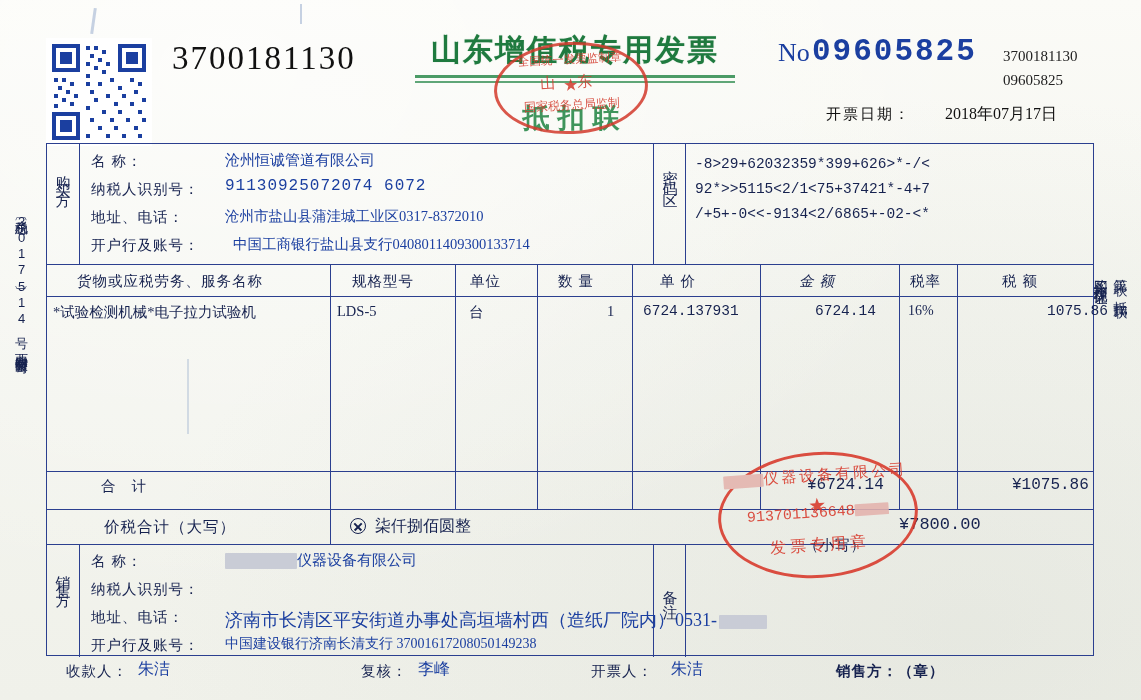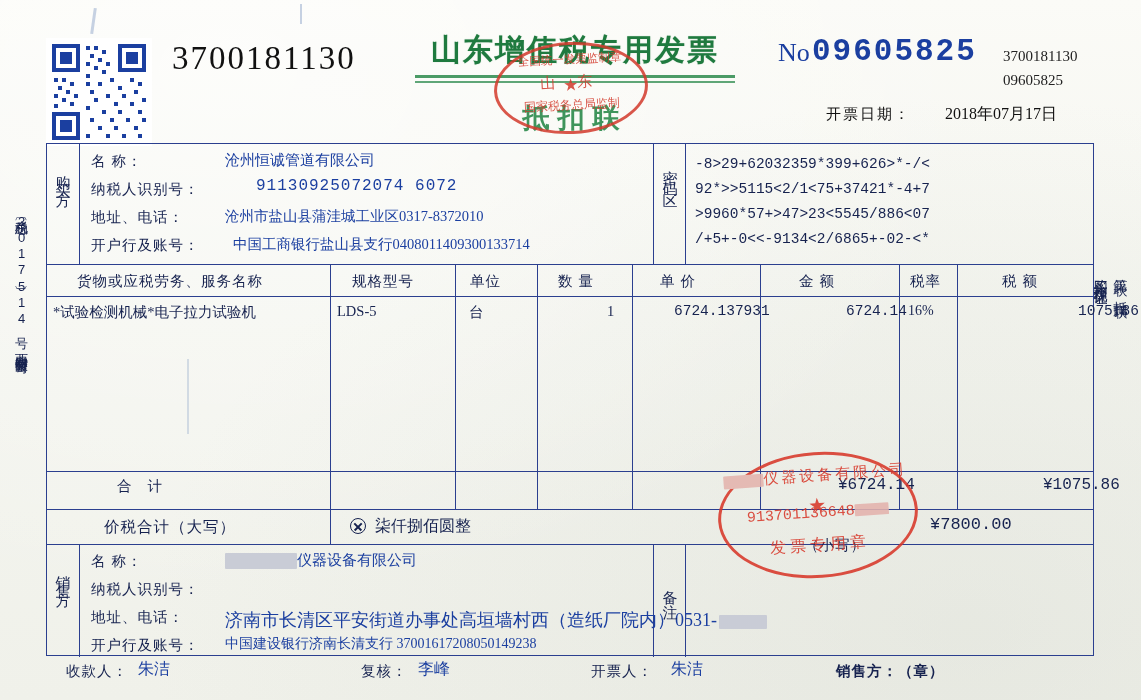--- a/index.html
+++ b/index.html
@@ -153,21 +153,21 @@
   }
   .circle-x{
     display:inline-block; width:16px; height:16px; border:1.5px solid #16224f;
     border-radius:50%; position:relative; vertical-align:-3px;
   }
   .circle-x:before,.circle-x:after{
     content:""; position:absolute; left:2px; top:6.5px; width:10px; height:1.5px; background:#16224f;
   }
   .circle-x:before{ transform:rotate(45deg);}
   .circle-x:after { transform:rotate(-45deg);}
-  .mono{ font-family:"Liberation Mono", monospace;margin-left:31px; }
+  .mono{ font-family:"Liberation Mono", monospace; }
   .serif{ font-family:"Liberation Serif", serif; }
   
   .scratch{ position:absolute; background:#8fa6c9; opacity:.5; }
 </style>
 </head>
 <body>
 
 <div id="invoice">
 
   <div id="qr">
@@ -313,45 +313,44 @@
 
     <div class="cell-label" style="left:44px; top:92px;">开户行及账号：</div>
     <div class="cell-val" style="left:186px; top:91px; font-size:14.5px;">中国工商银行盐山县支行0408011409300133714</div>
 
     <div class="side-v" style="left:610px; top:14px; width:26px;">
       <span style="writing-mode:vertical-rl; text-orientation:upright; letter-spacing:12px;">密码区</span>
     </div>
     <div style="position:absolute; left:648px; top:8px; font-family:'Liberation Mono',monospace; font-size:14.5px; color:#16224f; line-height:25px; letter-spacing:0px;">
       <div>-8&gt;29+62032359*399+626&gt;*-/&lt;</div>
       <div>92*&gt;&gt;5115&lt;2/1&lt;75+37421*-4+7</div>
-      <div>&gt;9960*57+&gt;47&gt;23&lt;5545/886&lt;07</div>
       <div>/+5+-0&lt;&lt;-9134&lt;2/6865+-02-&lt;*</div>
     </div>
 
     <div class="cell-label" style="left:30px; top:128px;">货物或应税劳务、服务名称</div>
     <div class="cell-label" style="left:305px; top:128px;">规格型号</div>
     <div class="cell-label" style="left:423px; top:128px;">单位</div>
     <div class="cell-label" style="left:511px; top:128px;">数 量</div>
     <div class="cell-label" style="left:613px; top:128px;">单 价</div>
-    <div class="cell-label" style="left:752px; top:128px;">金 额</div>
+    <div class="cell-label" style="left:752px; top:128px;font-style:italic;">金 额</div>
     <div class="cell-label" style="left:863px; top:128px;">税率</div>
     <div class="cell-label" style="left:955px; top:128px;">税 额</div>
 
     <div class="cell-val" style="left:6px; top:159px; font-size:14.5px; color:#16224f;">*试验检测机械*电子拉力试验机</div>
     <div class="cell-val" style="left:290px; top:159px; font-size:14.5px; color:#16224f;">LDS-5</div>
     <div class="cell-val" style="left:422px; top:159px; font-size:14.5px; color:#16224f;">台</div>
     <div class="cell-val" style="left:560px; top:159px; font-size:14.5px; color:#16224f;">1</div>
     <div class="cell-val mono" style="left:596px; top:159px; font-size:14.5px; color:#16224f;">6724.137931</div>
     <div class="cell-val mono" style="left:768px; top:159px; font-size:14.5px; color:#16224f;">6724.14</div>
     <div class="cell-val" style="left:861px; top:159px; font-size:14px; color:#16224f;">16%</div>
     <div class="cell-val mono" style="left:1000px; top:159px; font-size:14.5px; color:#16224f;">1075.86</div>
 
     <div class="scratch" style="left:140px; top:215px; width:2px; height:75px; opacity:.35;"></div>
 
-    <div class="cell-label" style="left:70px; top:333px; letter-spacing:6px;">合    计</div>
+    <div class="cell-label" style="left:54px; top:333px; letter-spacing:6px;">合    计</div>
     <div class="cell-val mono" style="left:760px; top:332px; font-size:16px; color:#16224f;">¥6724.14</div>
     <div class="cell-val mono" style="left:965px; top:332px; font-size:16px; color:#16224f;">¥1075.86</div>
 
     <div class="cell-label" style="left:57px; top:373px; font-size:15.5px;">价税合计（大写）</div>
     <span class="circle-x" style="position:absolute; left:303px; top:374px;"></span>
     <div class="cell-val" style="left:328px; top:372px; font-size:16px; color:#16224f;">柒仟捌佰圆整</div>
     <div class="cell-label" style="left:757px; top:392px;text-align:right;">（小写）</div>
     <div class="cell-val mono" style="left:852px; top:371px; font-size:17px; color:#16224f;">¥7800.00</div>
 
     <div class="side-v" style="left:4px; top:420px;">

